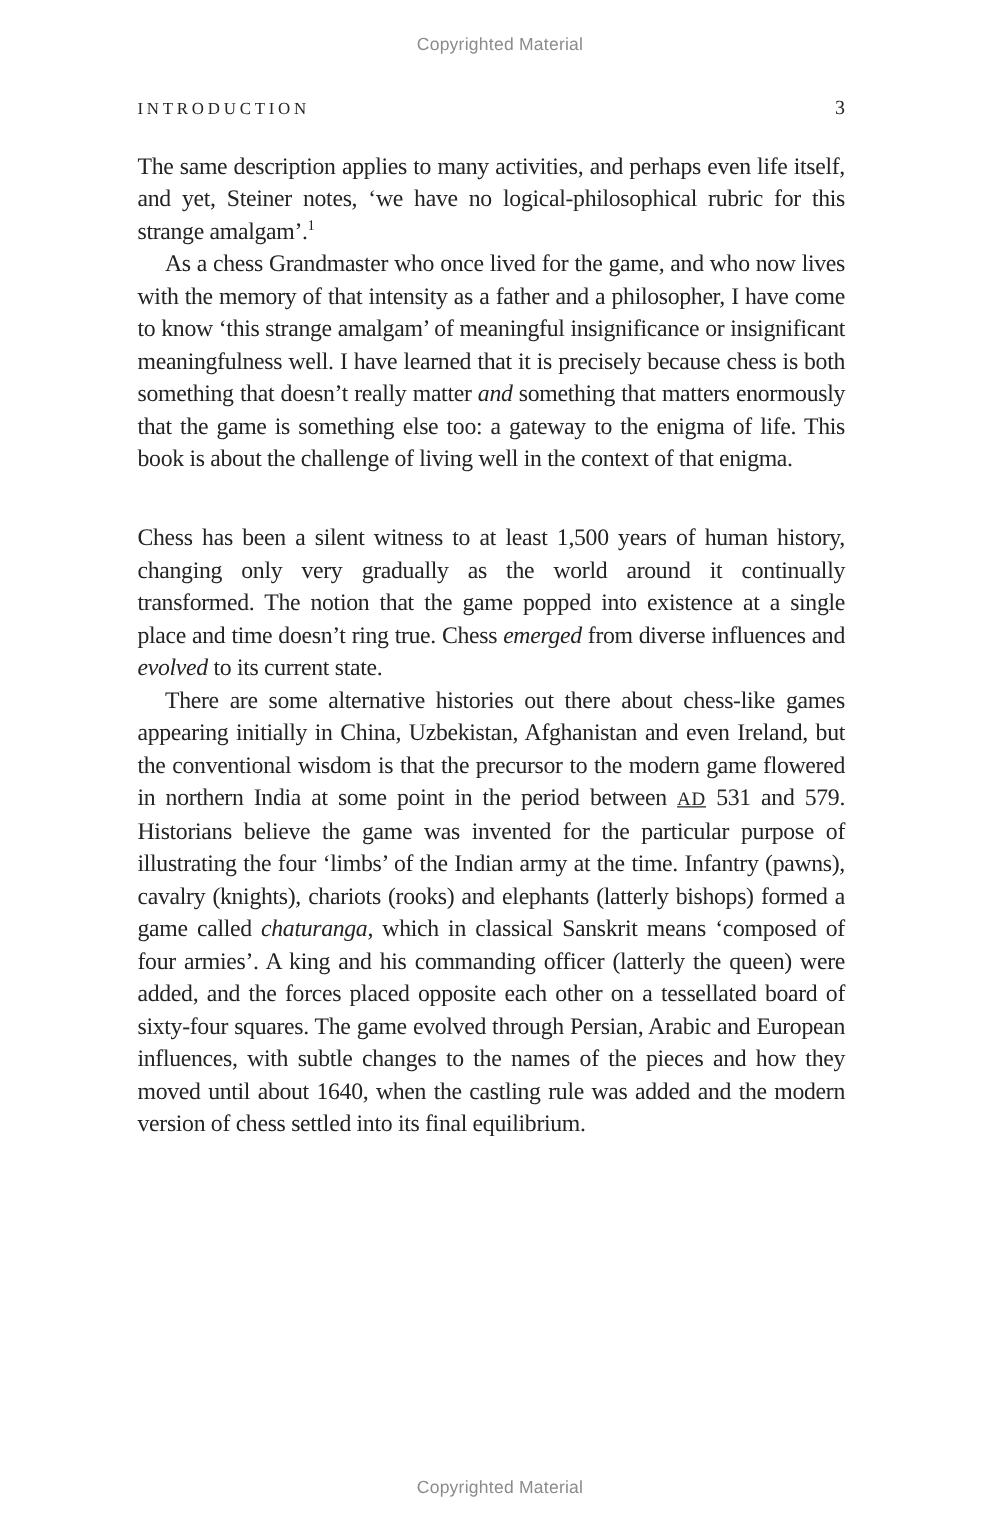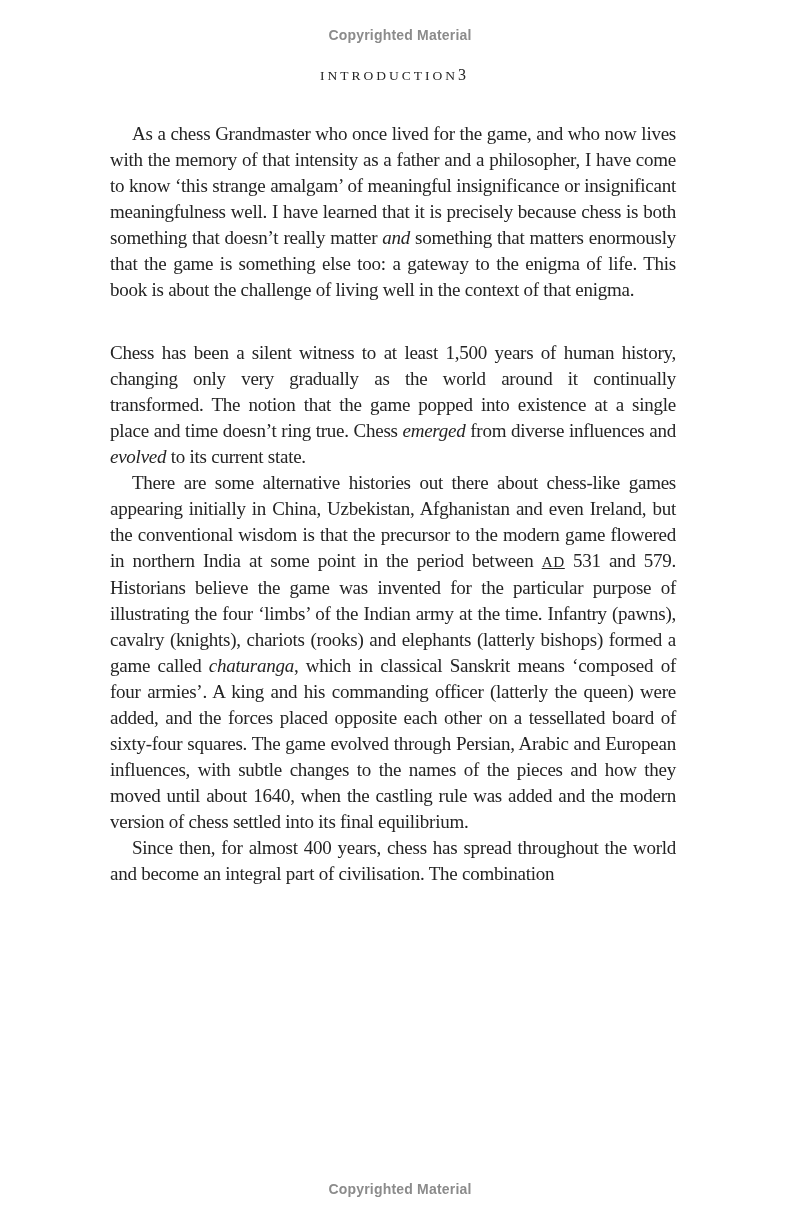--- a/index.html
+++ b/index.html
@@ -14,34 +14,34 @@
     background: var(--bg-color, #ffffff);
     font-family: "Liberation Serif", serif;
     overflow: hidden;
   }
   .notice {
     position: absolute;
     left: 0;
     width: 100%;
     text-align: center;
     font-family: "Liberation Sans", sans-serif;
-    font-weight: bold;
+    font-weight: normal;
     font-size: 14px;
     color: var(--notice-color, #8b8b8b);
     letter-spacing: 0.2px;
   }
   .notice.top { top: 27px; }
   .notice.bottom { top: 1181px; }
   .runhead {
     position: absolute;
-    top: 66px;
+    top: 78px;
     left: 110px;
     width: 566px;
     display: flex;
-    justify-content: center;
+    justify-content: space-between;
     align-items: baseline;
     color: var(--text-color, #242424);
   }
   .runhead .title {
     font-size: 13.5px;
     letter-spacing: 3px;
   }
   .runhead .pagenum {
     font-size: 16px;
   }
@@ -77,21 +77,21 @@
 <div class="page">
 
   <div class="notice top">Copyrighted Material</div>
 
   <div class="runhead">
     <span class="title">INTRODUCTION</span>
     <span class="pagenum">3</span>
   </div>
 
   <div class="body-text">
+      <p class=""><span>The same description applies to many activities, and perhaps even life itself, and yet, Steiner notes, ‘we have no logical-philosophical rubric for this strange amalgam’.</span><span class="sup">1</span></p>
       <p class="indent "><span>As a chess Grandmaster who once lived for the game, and who now lives with the memory of that intensity as a father and a philosopher, I have come to know ‘this strange amalgam’ of meaningful insignificance or insignificant meaningfulness well. I have learned that it is precisely because chess is both something that doesn’t really matter </span><span class="italic">and</span><span> something that matters enormously that the game is something else too: a gateway to the enigma of life. This book is about the challenge of living well in the context of that enigma.</span></p>
       <p class="section-break"><span>Chess has been a silent witness to at least 1,500 years of human history, changing only very gradually as the world around it continually transformed. The notion that the game popped into existence at a single place and time doesn’t ring true. Chess </span><span class="italic">emerged</span><span> from diverse influences and </span><span class="italic">evolved</span><span> to its current state.</span></p>
       <p class="indent "><span>There are some alternative histories out there about chess-like games appearing initially in China, Uzbekistan, Afghanistan and even Ireland, but the conventional wisdom is that the precursor to the modern game flowered in northern India at some point in the period between </span><span class="smallcaps">AD</span><span> 531 and 579. Historians believe the game was invented for the particular purpose of illustrating the four ‘limbs’ of the Indian army at the time. Infantry (pawns), cavalry (knights), chariots (rooks) and elephants (latterly bishops) formed a game called </span><span class="italic">chaturanga</span><span>, which in classical Sanskrit means ‘composed of four armies’. A king and his commanding officer (latterly the queen) were added, and the forces placed opposite each other on a tessellated board of sixty-four squares. The game evolved through Persian, Arabic and European influences, with subtle changes to the names of the pieces and how they moved until about 1640, when the castling rule was added and the modern version of chess settled into its final equilibrium.</span></p>
-      <p class="indent "><span>Since then, for almost 400 years, chess has spread throughout the world and become an integral part of civilisation. The combination</span></p>
     </div>
 
   <div class="notice bottom">Copyrighted Material</div>
 
 </div>
 
 </body></html>

